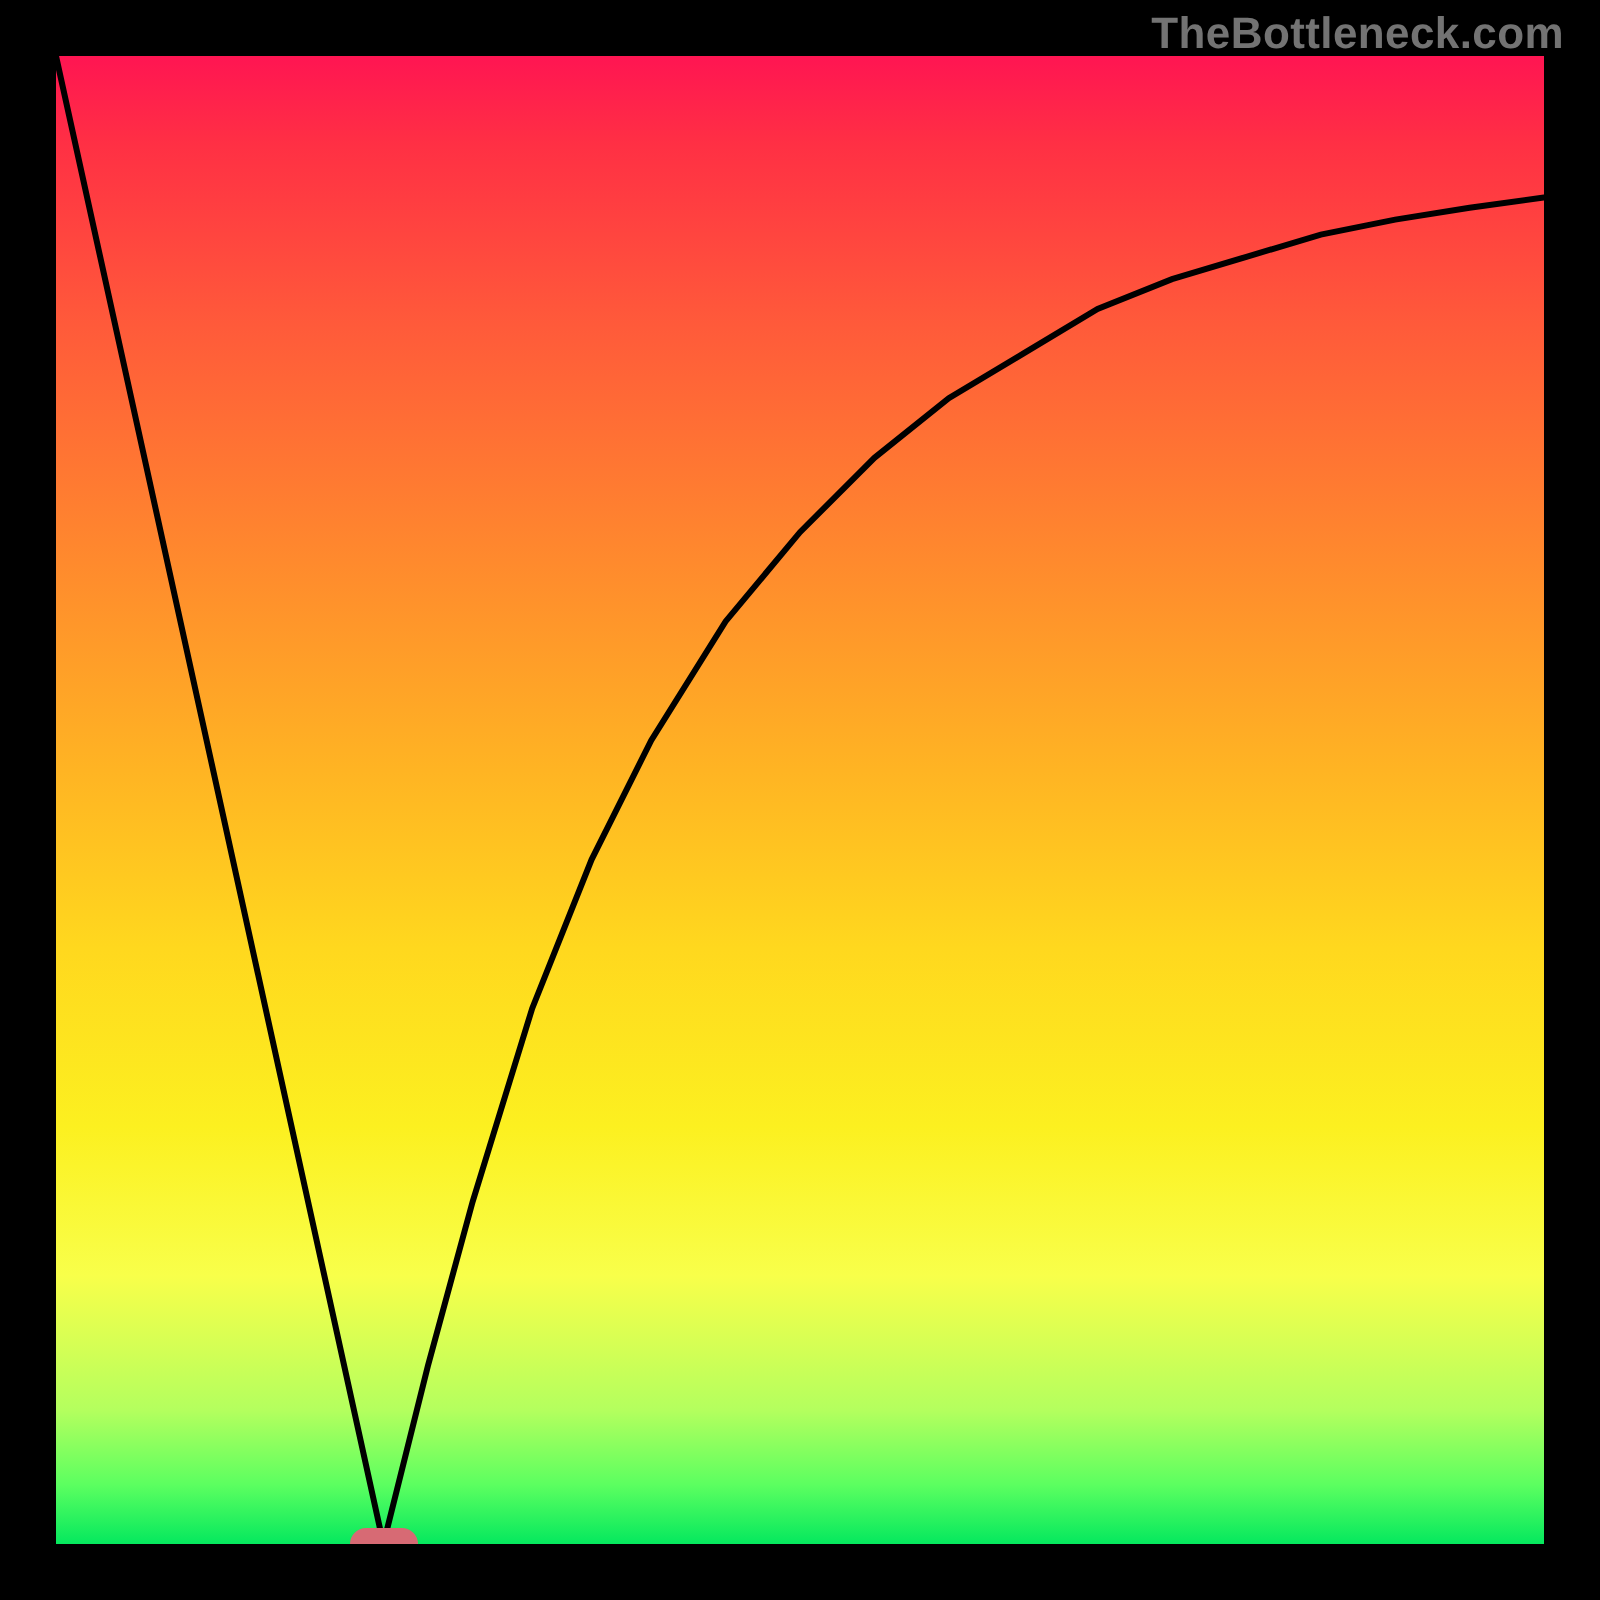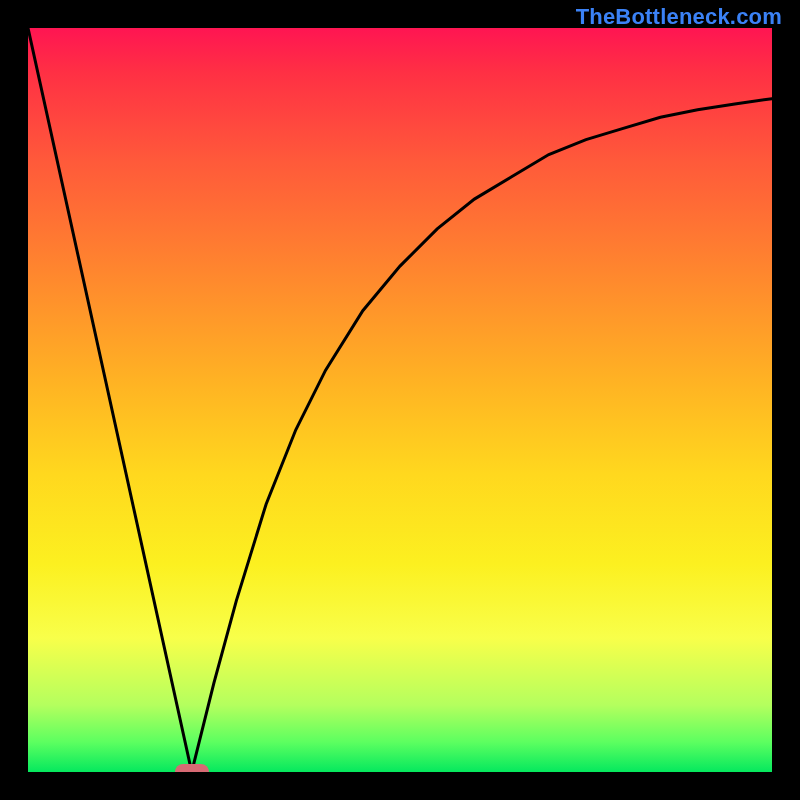--- a/index.html
+++ b/index.html
@@ -10,21 +10,21 @@
     position: relative;
     font-family: Arial, Helvetica, sans-serif;
     overflow: hidden;
   }
   .watermark {
     position: absolute;
     top: 4px;
     right: 18px;
     font-size: 22px;
     font-weight: 600;
-    color: #3b82f6;
+    color: #737373;
     z-index: 5;
     letter-spacing: 0.2px;
   }
   .plot-area {
     position: absolute;
     top: 28px;
     left: 28px;
     width: 744px;
     height: 744px;
     background: linear-gradient(

